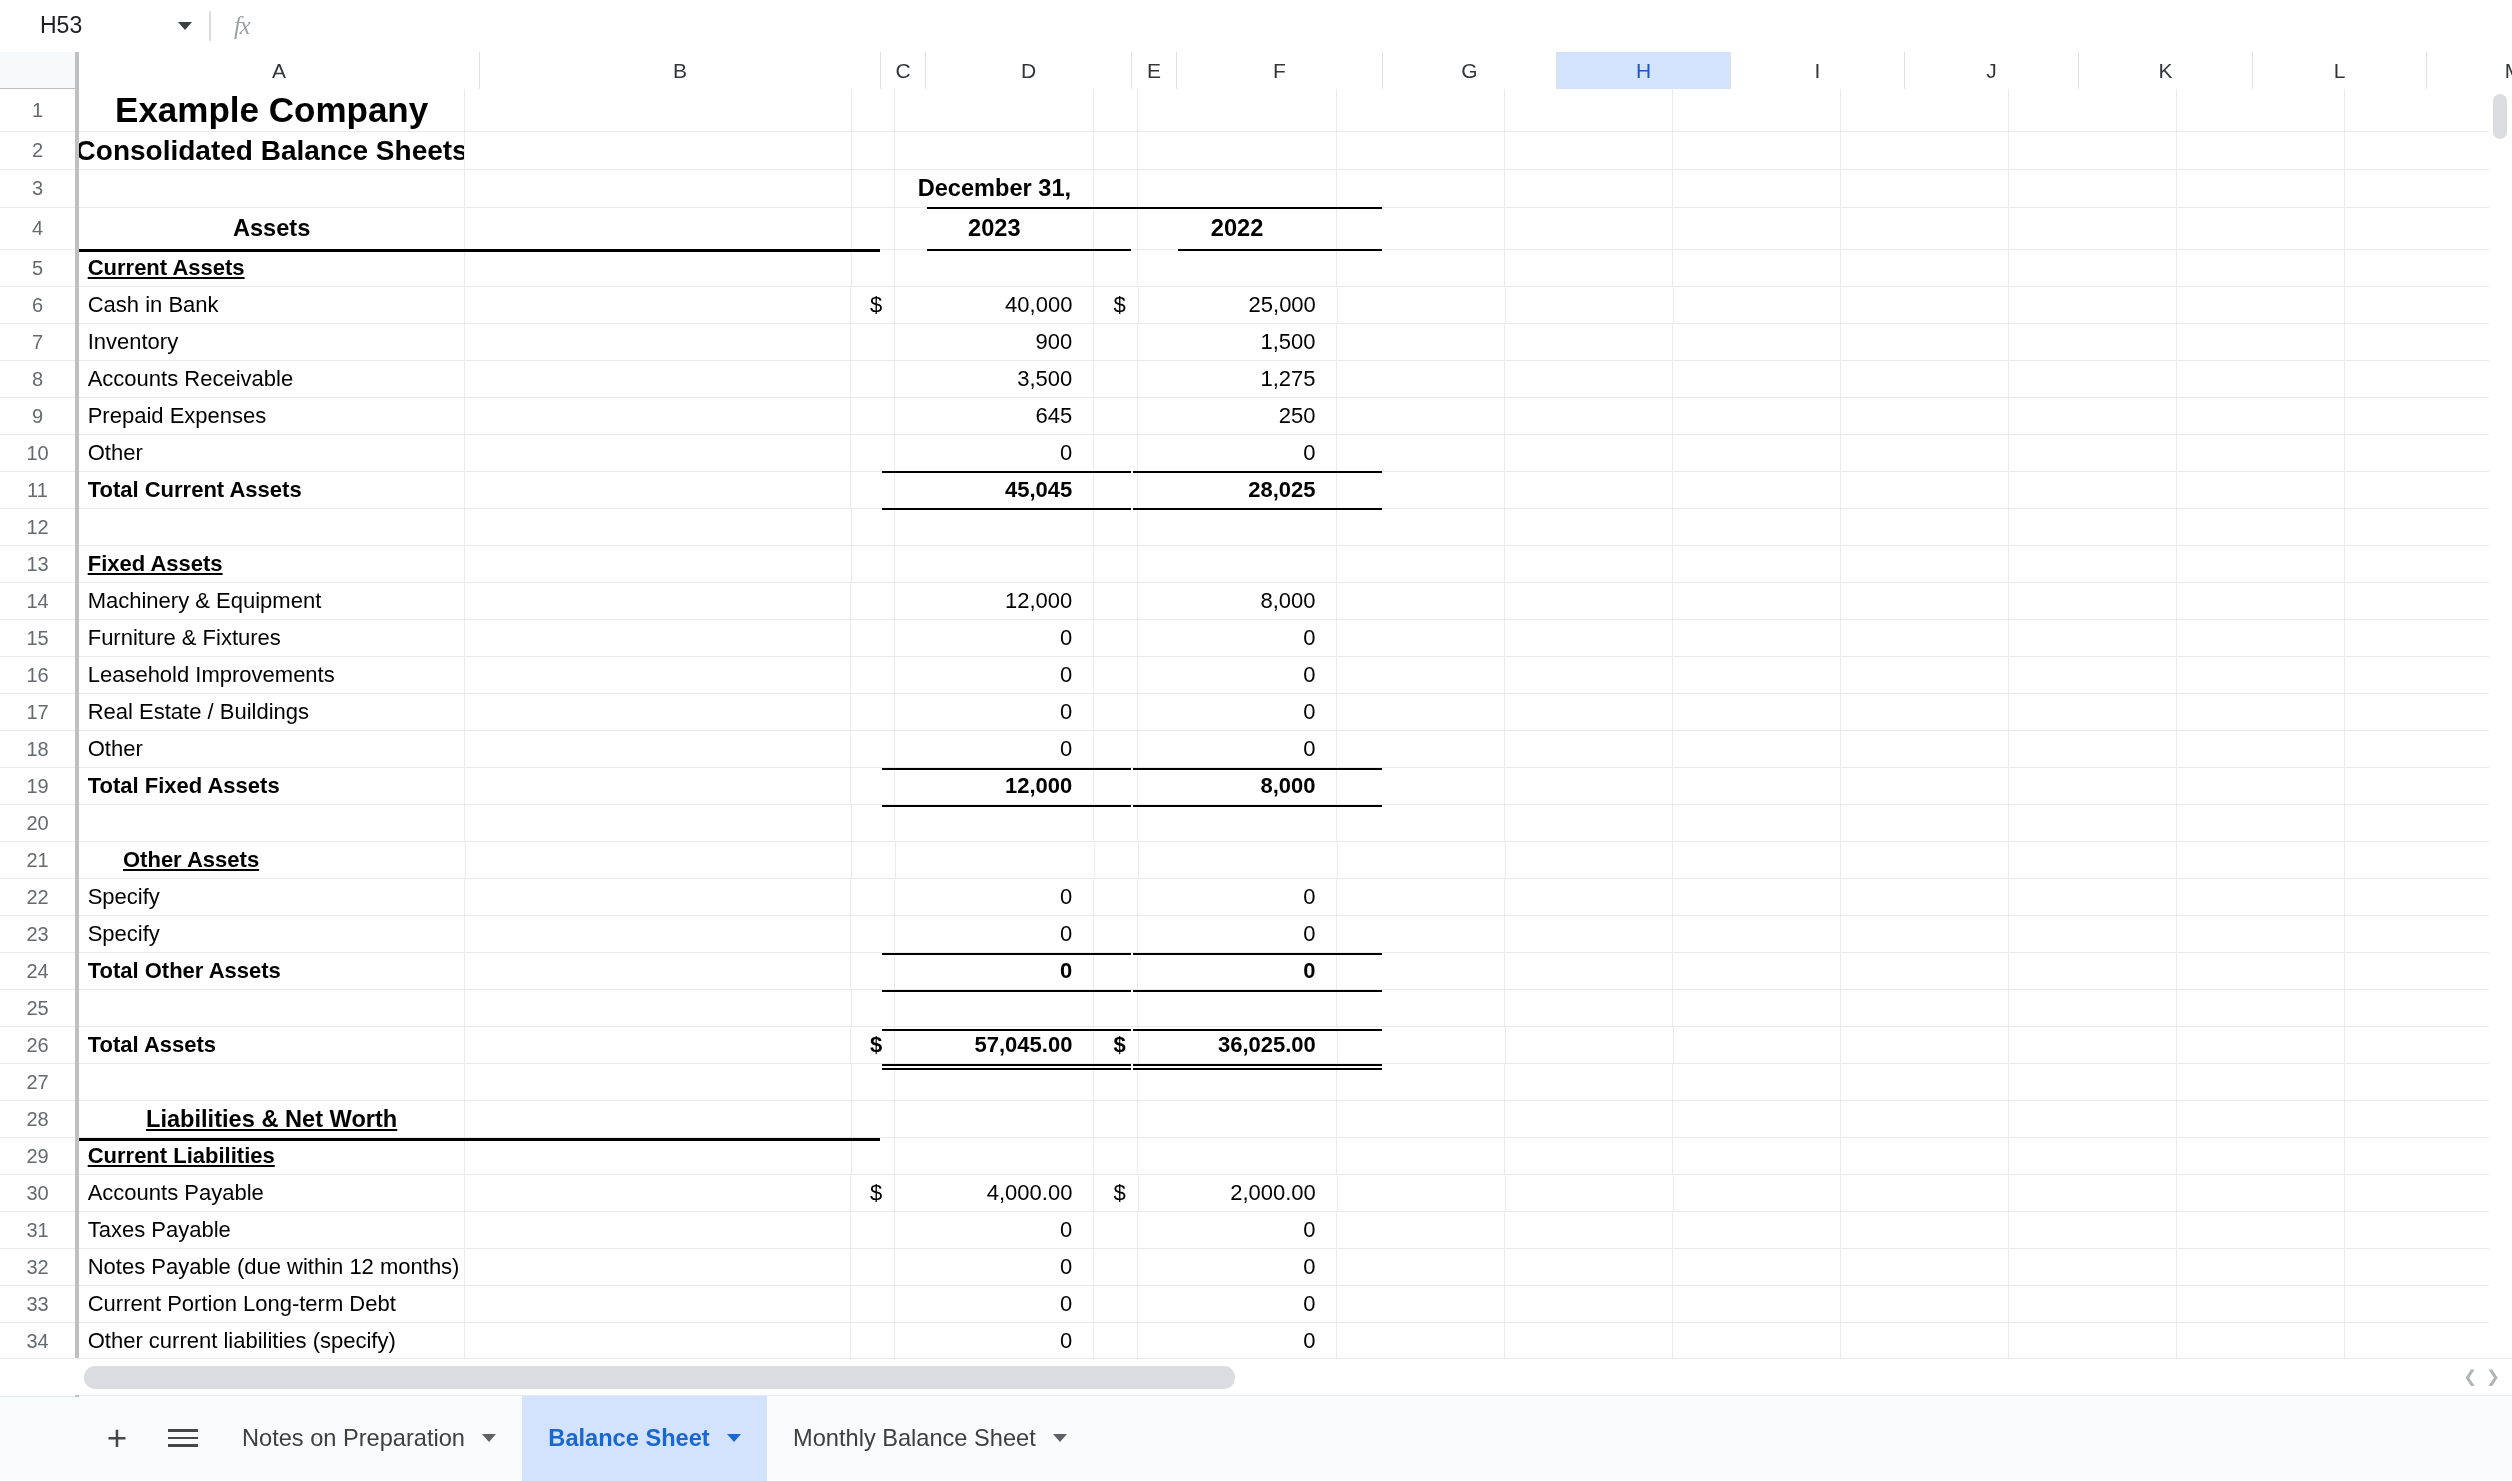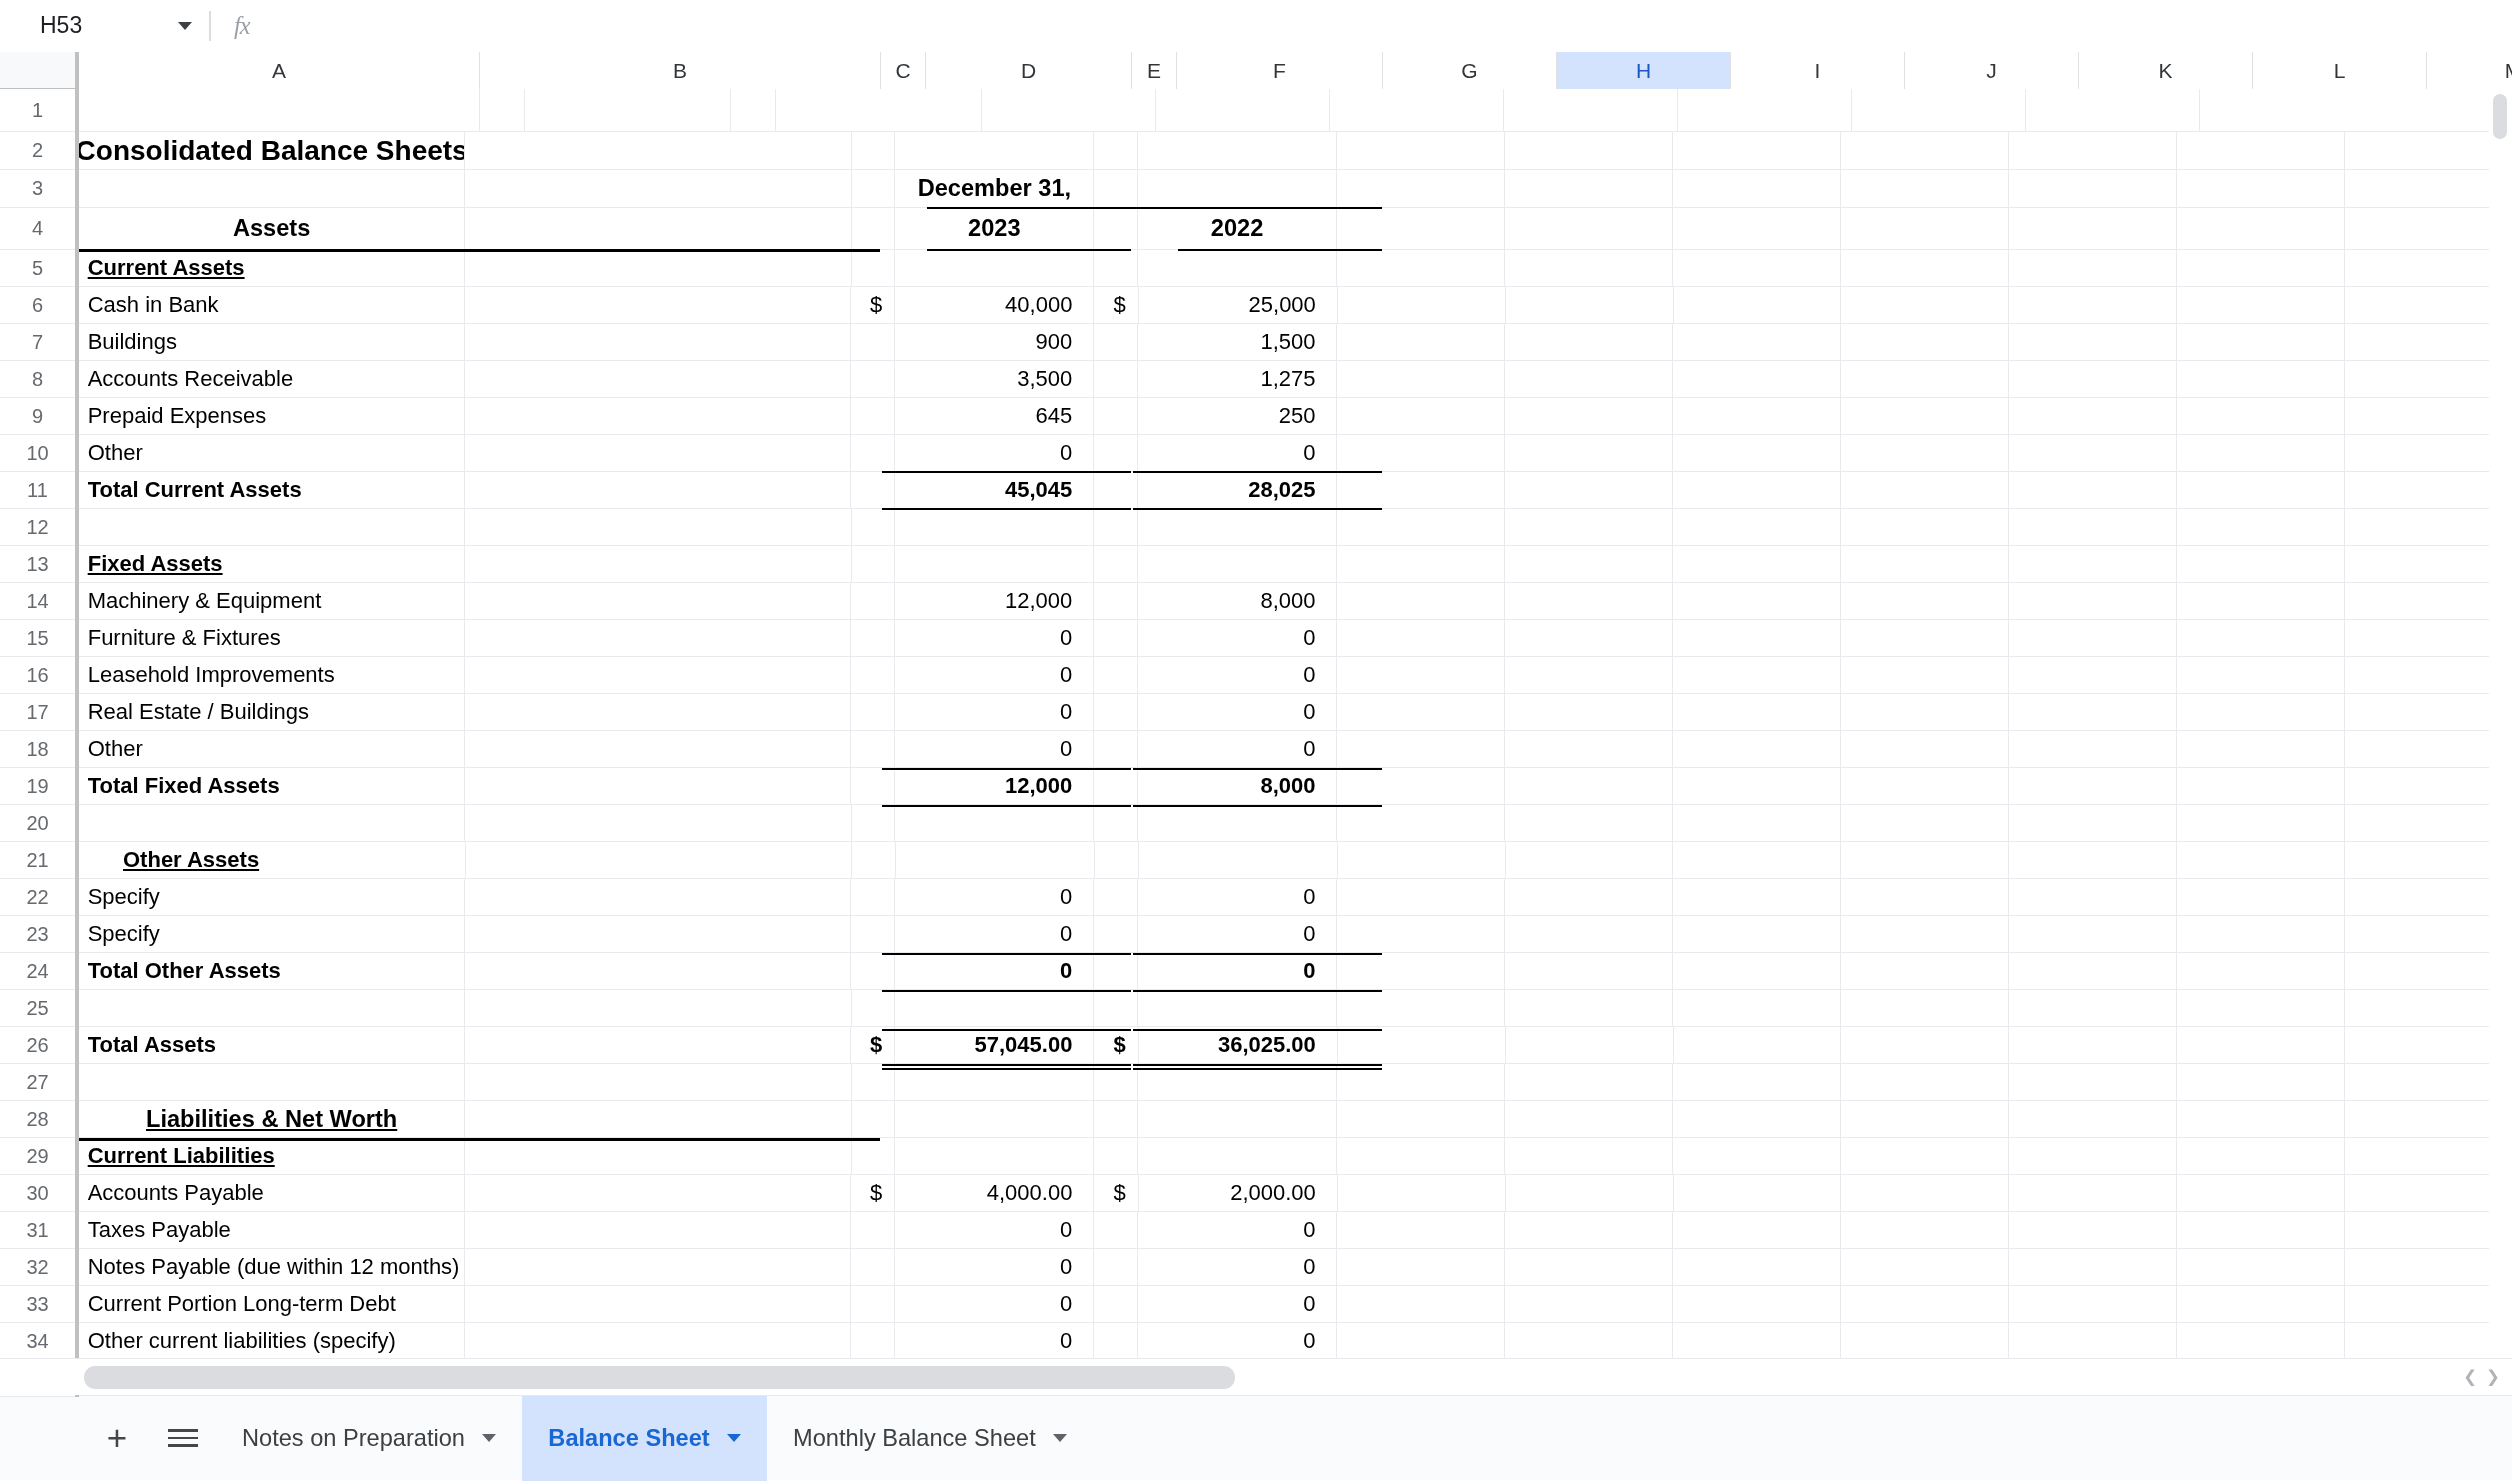--- a/index.html
+++ b/index.html
@@ -203,20 +203,23 @@
       <div class="row-h" style="height: 37px;">30</div>
       <div class="row-h" style="height: 37px;">31</div>
       <div class="row-h" style="height: 37px;">32</div>
       <div class="row-h" style="height: 37px;">33</div>
       <div class="row-h" style="height: 37px;">34</div>
       <div class="row-h" style="height: 37px;">35</div>
     </div>
 
   <div class="cells" id="cells">
       <div class="grid-row" style="height: 43px;">
+        <div class="cell ctr bold title1" style="width: 401px; font-size: 35px;">
+          <span>Example Company</span>
+        </div>
         <div class="cell " style="width: 401px;"></div>
         <div class="cell " style="width: 45px;"></div>
         <div class="cell " style="width: 206px;"></div>
         <div class="cell " style="width: 45px;"></div>
         <div class="cell " style="width: 206px;"></div>
         <div class="cell " style="width: 174px;"></div>
         <div class="cell " style="width: 174px;"></div>
         <div class="cell " style="width: 174px;"></div>
         <div class="cell " style="width: 174px;"></div>
         <div class="cell " style="width: 174px;"></div>
@@ -315,21 +318,21 @@
         <div class="cell " style="width: 174px;"></div>
         <div class="cell " style="width: 174px;"></div>
         <div class="cell " style="width: 174px;"></div>
         <div class="cell " style="width: 174px;"></div>
         <div class="cell " style="width: 174px;"></div>
         <div class="cell " style="width: 174px;"></div>
         <div class="cell " style="width: 174px;"></div>
       </div>
       <div class="grid-row" style="height: 37px;">
         <div class="cell " style="width: 401px;">
-          <span>Buildings</span>
+          <span>Inventory</span>
         </div>
         <div class="cell " style="width: 401px;"></div>
         <div class="cell " style="width: 45px;"></div>
         <div class="cell num" style="width: 206px;">
           <span>900</span>
         </div>
         <div class="cell " style="width: 45px;"></div>
         <div class="cell num" style="width: 206px; text-align: right;">
           <span>1,500</span>
         </div>

